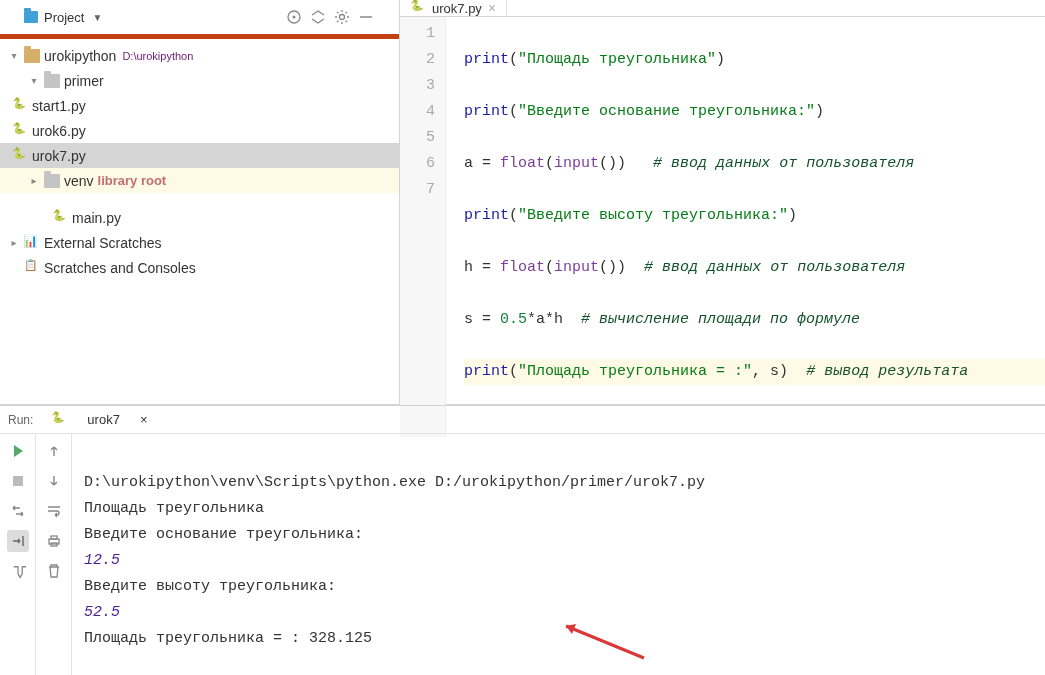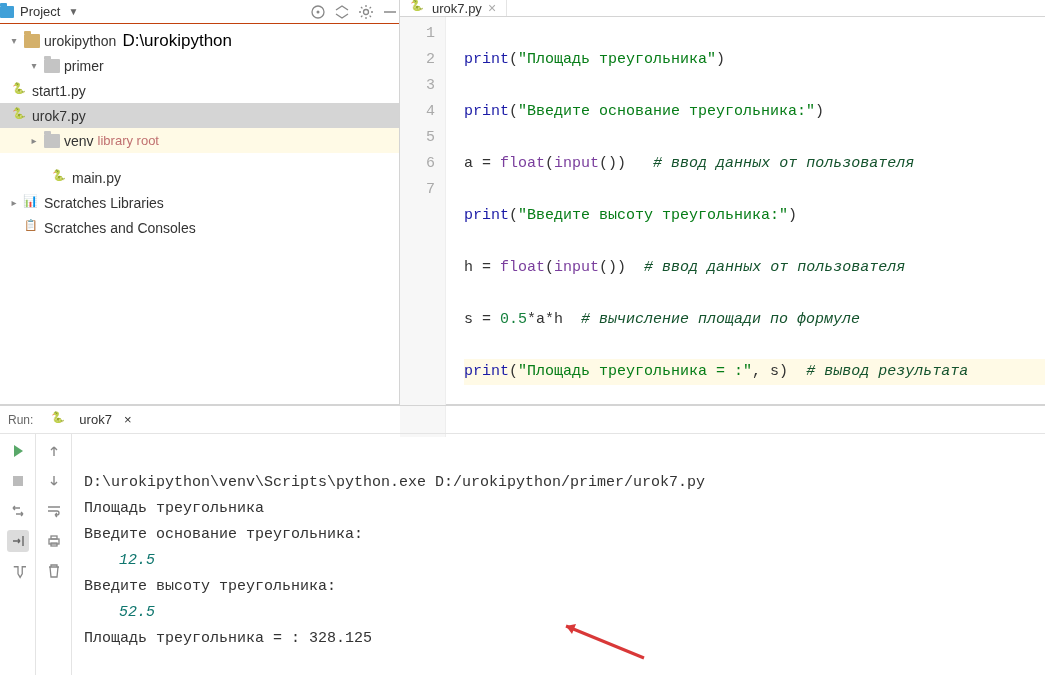--- a/index.html
+++ b/index.html
@@ -10,22 +10,22 @@
   color: #333;
   width: 1045px;
   height: 675px;
   overflow: hidden;
   display: flex;
   flex-direction: column;
 }
 .top { display: flex; height: 405px; border-bottom: 1px solid #d4d4d4; }
 .sidebar { width: 400px; border-right: 1px solid #d4d4d4; display: flex; flex-direction: column; }
 .sidebar-header {
-  display: flex; align-items: center; height: 24px;
-  border-bottom: 1px solid #c2410c; padding: 0 0; gap: 6px;
+  display: flex; align-items: center; height: 39px;
+  border-bottom: 5px solid #c2410c; padding: 0 24px; gap: 6px;
 }
 .proj-icon { width: 14px; height: 12px; background: #40a0d8; border-radius: 1px; position: relative; }
 .proj-icon::before { content: ""; position: absolute; top: -3px; left: 0; width: 7px; height: 3px; background: #40a0d8; border-radius: 1px 1px 0 0; }
 .sb-title { font-weight: 400; color: #333; }
 .dd { color: #666; font-size: 10px; margin-left: 2px; }
 .spacer { flex: 1; }
 .hicon { width: 18px; height: 18px; display: flex; align-items: center; justify-content: center; color: #888; cursor: pointer; }
 .hicon svg { width: 16px; height: 16px; }
 .tree { flex: 1; overflow: auto; padding-top: 4px; font-size: 14px; }
 .trow { display: flex; align-items: center; height: 25px; padding-left: 8px; cursor: pointer; }
@@ -36,22 +36,22 @@
 .fi.folder { background: #d4b06a; border-radius: 1px; }
 .fi.folder::before { content: ""; position: absolute; top: -3px; left: 0; width: 7px; height: 3px; background: #d4b06a; border-radius: 1px 1px 0 0; }
 .fi.folder.grey { background: #c4c4c4; }
 .fi.folder.grey::before { background: #c4c4c4; }
 .fi.py::after { content: "🐍"; font-size: 11px; position: absolute; left: 0; top: -2px; }
 .fi.lib { background: none; }
 .fi.lib::after { content: "📊"; font-size: 12px; position: absolute; left: -1px; top: -2px; }
 .fi.scratch::after { content: "📋"; font-size: 11px; position: absolute; left: 0; top: -2px; }
 .trow .nm { color: #333; }
 .trow .nm.bold { font-weight: 400; }
-.trow .path { color: #000000; margin-left: 6px; font-size: 17px; }
-.trow .lib { color: #c07070; margin-left: 4px; font-size: 13px; }
+.trow .path { color: #701a75; margin-left: 6px; font-size: 11px; }
+.trow .lib { color: #c07070; margin-left: 4px; font-size: 13px; font-weight: bold; }
 .ind1 { padding-left: 28px; }
 .ind2 { padding-left: 48px; margin-top: 12px; }
 .ind3 { }
 
 .editor { flex: 1; display: flex; flex-direction: column; }
 .tabs { display: flex; align-items: center; height: 32px; border-bottom: 1px solid #d4d4d4; }
 .tab { display: flex; align-items: center; height: 100%; padding: 0 10px; gap: 6px; border-right: 1px solid #e4e4e4; background: #fff; }
 .tab .fi { margin: 0; }
 .tab .tname { color: #333; font-size: 13px; }
 .tab .xclose { color: #aaa; font-size: 14px; cursor: pointer; }
@@ -63,30 +63,30 @@
 .fn { color: #1a1aa6; }
 .builtin { color: #7a3e9d; }
 .str { color: #067d17; }
 .num { color: #15803d; }
 .cmt { color: #14532d; font-style: italic; }
 .op { color: #333; }
 
 .run-panel { flex: 1; display: flex; flex-direction: column; border-top: 1px solid #d4d4d4; }
 .run-header { display: flex; align-items: center; height: 28px; padding: 0 8px; border-bottom: 1px solid #e4e4e4; gap: 10px; }
 .run-label { color: #666; font-size: 12px; }
-.run-tab { display: flex; align-items: center; gap: 12px; height: 100%; padding: 0 8px; }
+.run-tab { display: flex; align-items: center; gap: 20px; height: 100%; padding: 0 8px; }
 .run-tab .fi { margin: 0; }
 .run-body { flex: 1; display: flex; }
 .run-tools { width: 36px; border-right: 1px solid #e4e4e4; display: flex; flex-direction: column; align-items: center; padding-top: 6px; gap: 8px; }
 .rbtn { width: 22px; height: 22px; display: flex; align-items: center; justify-content: center; cursor: pointer; color: #888; }
 .rbtn svg { width: 16px; height: 16px; }
 .run-tools2 { width: 36px; border-right: 1px solid #e4e4e4; display: flex; flex-direction: column; align-items: center; padding-top: 6px; gap: 8px; }
 .console { flex: 1; padding: 10px 12px; font-family: "Consolas","Courier New",monospace; font-size: 15px; line-height: 26px; color: #333; white-space: pre; position: relative; }
 .console .cmd { color: #333; }
-.console .input { color: #0f766e; font-style: italic; margin-left: 35px; }
+.console .input { color: #4c1d95; font-style: italic; }
 .arrow { position: absolute; left: 410px; top: 156px; }
 .arrow svg { width: 100px; height: 50px; }
 </style>
 </head>
 <body>
 
 <div class="top">
   <div class="sidebar">
     <div class="sidebar-header">
       <span class="proj-icon"></span>
@@ -125,38 +125,42 @@
       </div>
       <div class="trow ind1">
         <span class="ch">▾</span>
         <span class="fi folder grey"></span>
         <span class="nm">primer</span>
       </div>
       <div class="trow ind3">
         <span class="fi py"></span>
         <span class="nm">start1.py</span>
       </div>
+      <div class="trow ind3">
+        <span class="fi py"></span>
+        <span class="nm">urok6.py</span>
+      </div>
       <div class="trow ind3 sel">
         <span class="fi py"></span>
         <span class="nm">urok7.py</span>
       </div>
       <div class="trow ind1 hl">
         <span class="ch">▸</span>
         <span class="fi folder grey"></span>
         <span class="nm">venv</span>
         <span class="lib">library root</span>
       </div>
       <div class="trow ind2">
         <span class="fi py"></span>
         <span class="nm">main.py</span>
       </div>
       <div class="trow">
         <span class="ch">▸</span>
         <span class="fi lib"></span>
-        <span class="nm">Scratches Libraries</span>
+        <span class="nm">External Scratches</span>
       </div>
       <div class="trow">
         <span class="ch"></span>
         <span class="fi scratch"></span>
         <span class="nm">Scratches and Consoles</span>
       </div>
     </div>
   </div>
 
   <div class="editor">

